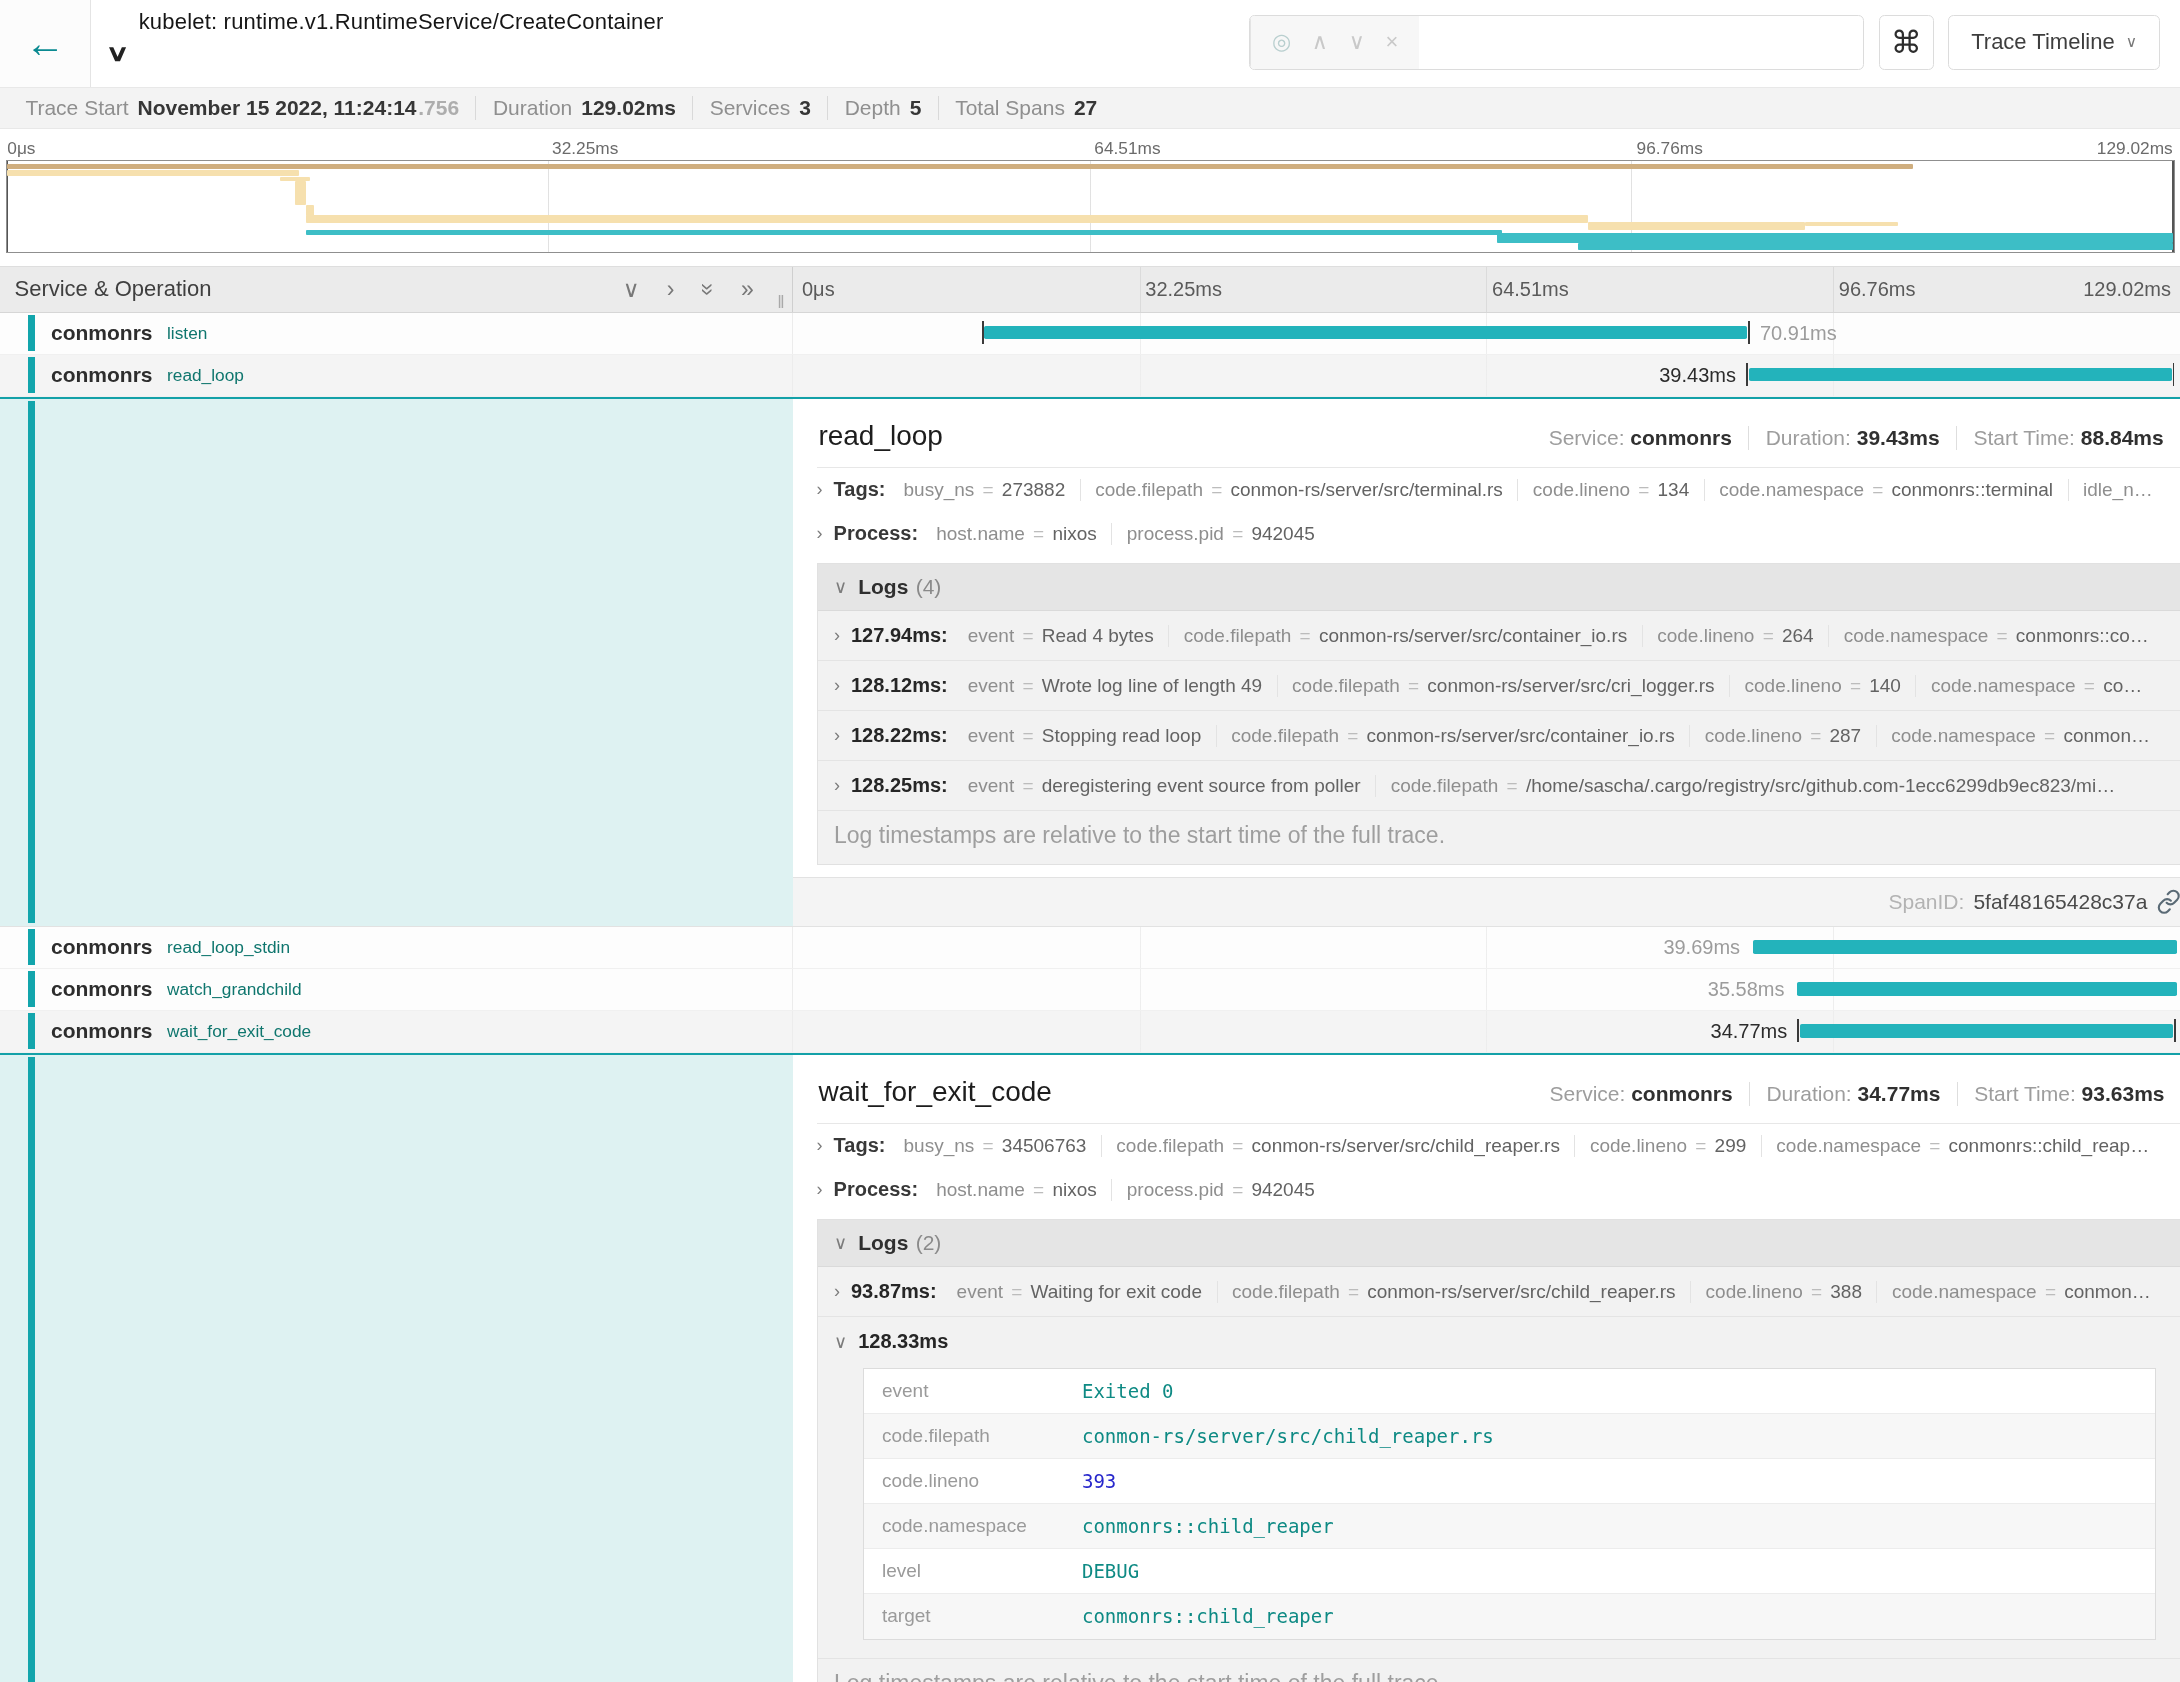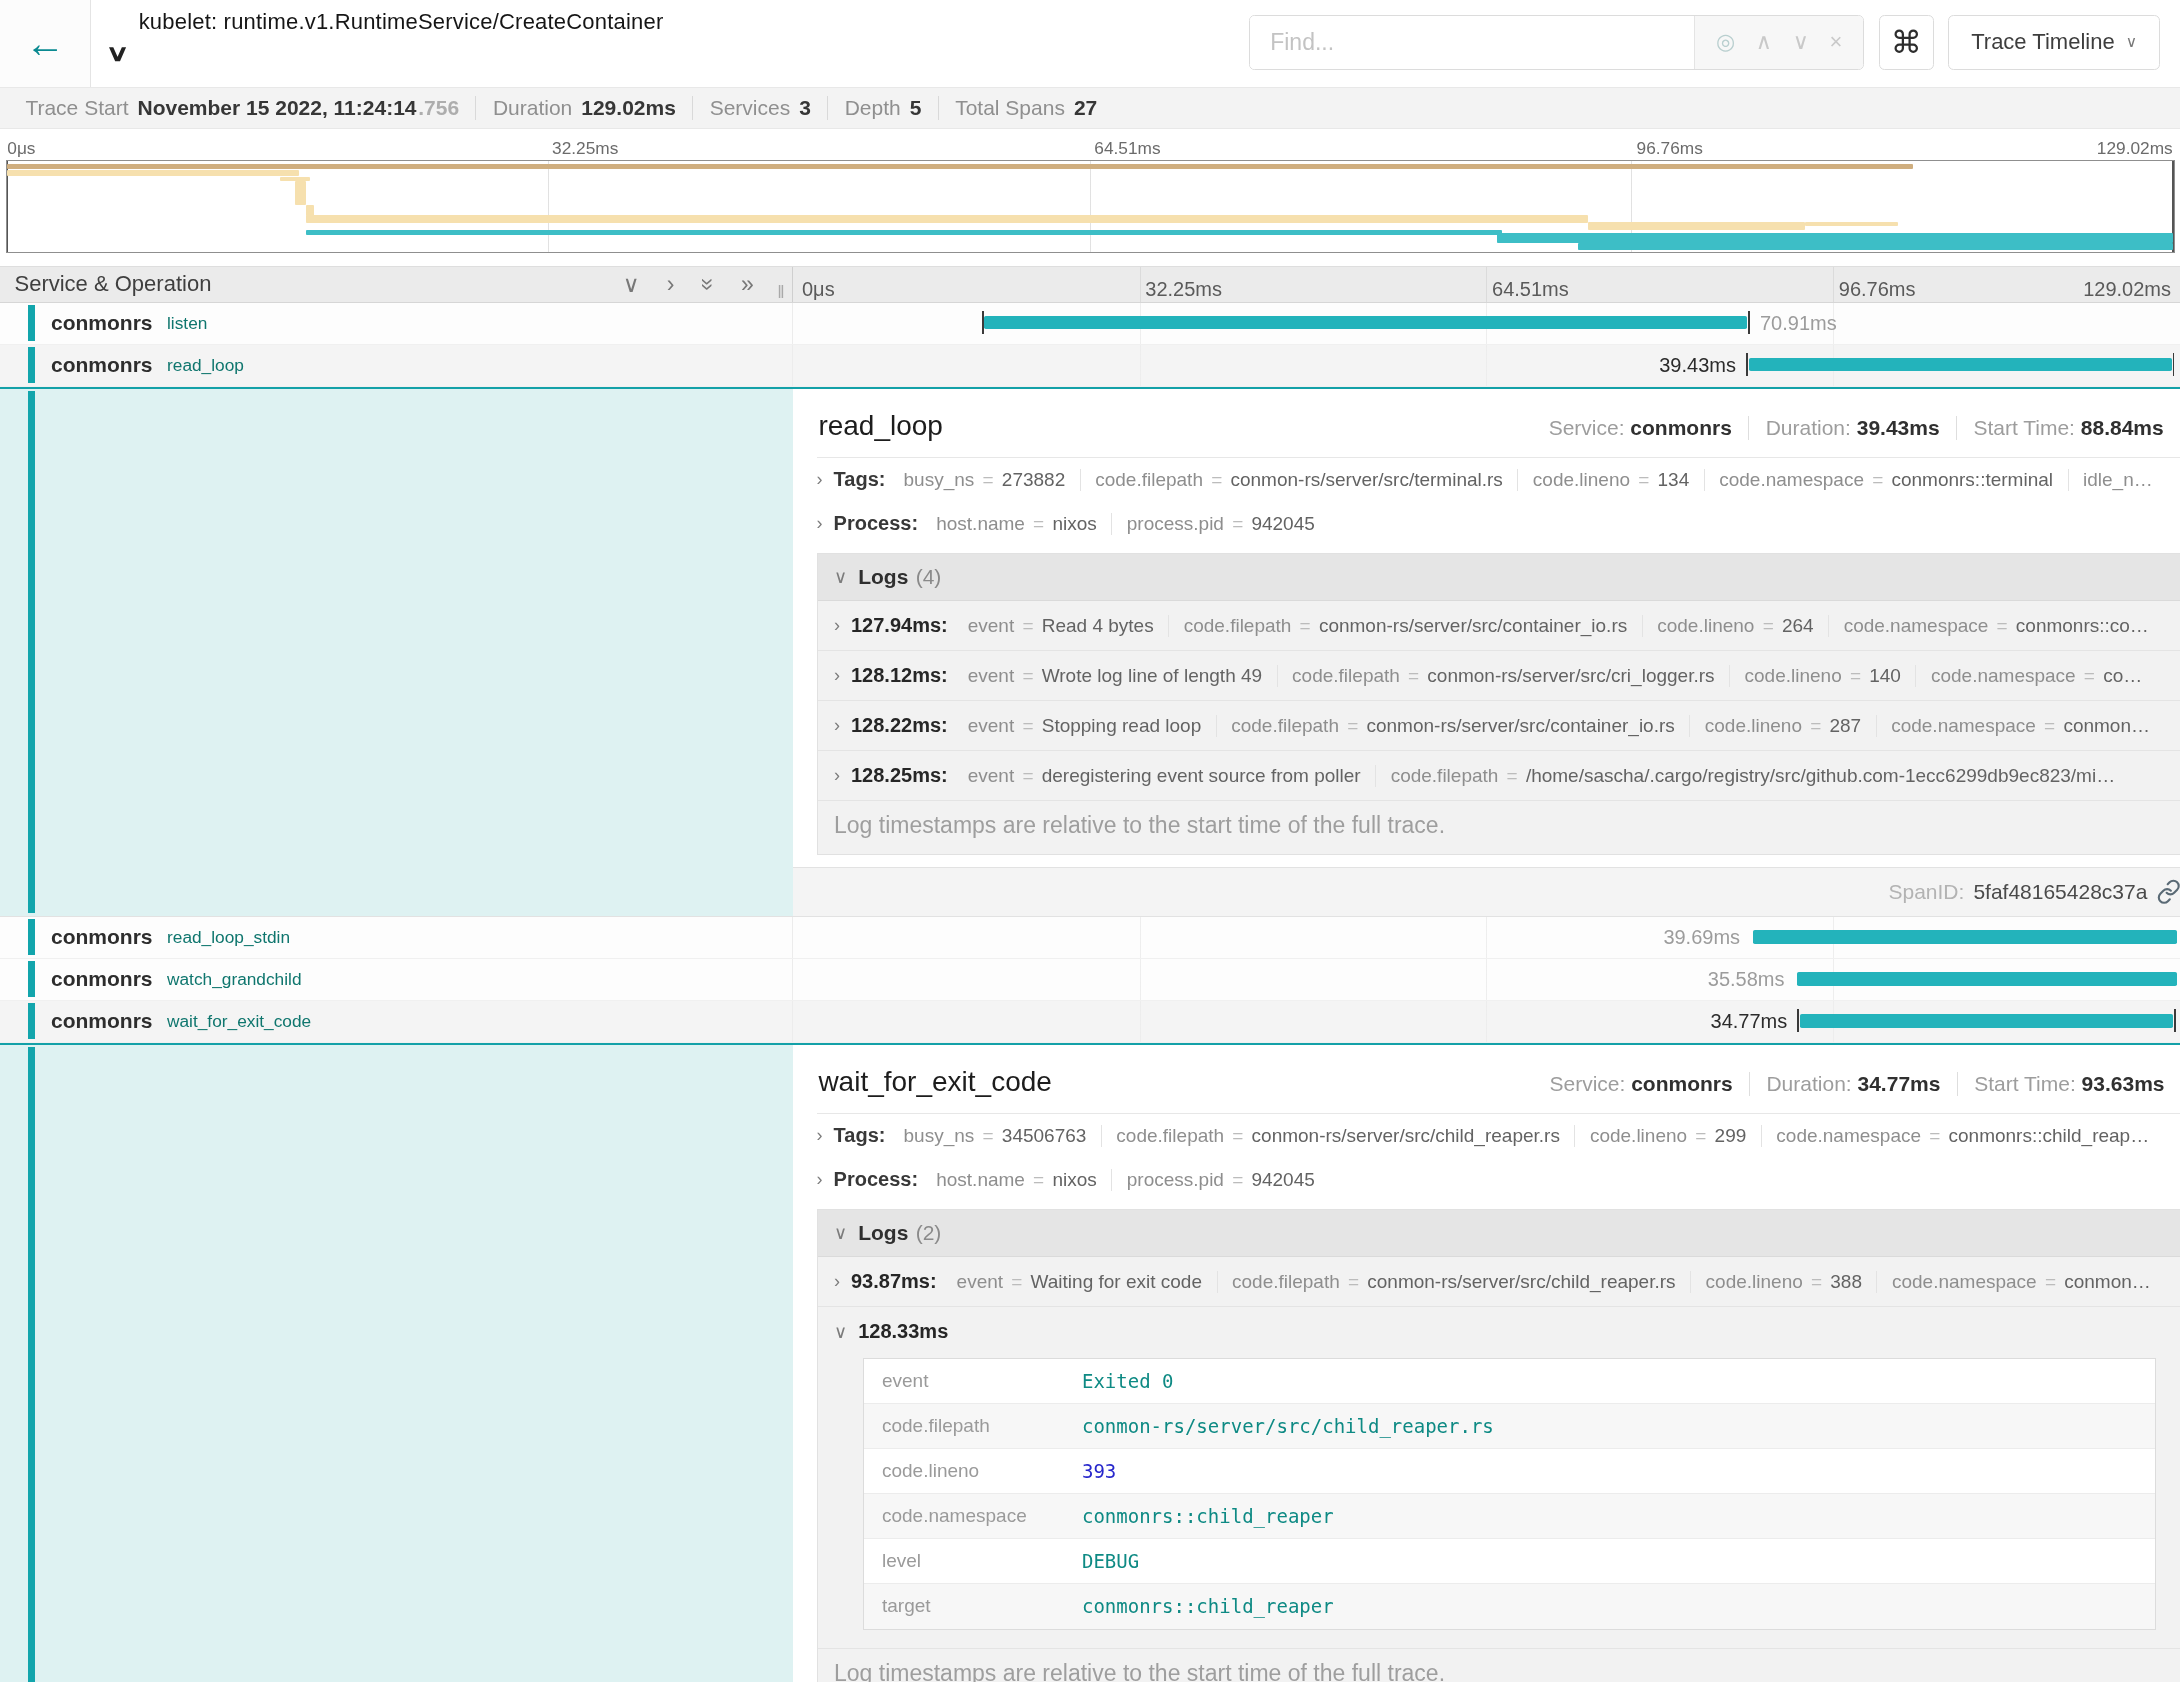--- a/index.html
+++ b/index.html
@@ -40,21 +40,21 @@
   .mm-labels { position:relative; height:25.5px; font-size:17.3px; color:#6b6b6b; }
   .mm-labels span { position:absolute; top:3.6px; }
   .mm-canvas { position:relative; height:93px; border:0.9px solid #8f8f8f; background:#fff;
     background-image:linear-gradient(#dedede,#dedede),linear-gradient(#dedede,#dedede),linear-gradient(#dedede,#dedede);
     background-size:0.9px 100%; background-repeat:no-repeat; background-position:25% 0,50% 0,75% 0; }
   .mm-handle { position:absolute; top:0; bottom:0; width:1.8px; background:#555; }
   .mm-bar { position:absolute; border-radius:0.9px; }
   .mm-gap { height:12.7px; background:#fff; }
 
   
-  .tl-header { display:flex; height:37px; background:#ebebeb; border-top:0.9px solid #dedede; border-bottom:0.9px solid #d6d6d6; }
+  .tl-header { display:flex; height:47px; background:#ebebeb; border-top:0.9px solid #dedede; border-bottom:0.9px solid #d6d6d6; }
   .col-left { width:793px; min-width:793px; }
   .tl-header .col-left { display:flex; align-items:center; padding:0 14.5px; border-right:1.8px solid #cfcfcf; position:relative; }
   .tlh-title { font-size:22px; color:#3f3f3f; }
   .tlh-icons { margin-left:auto; display:flex; gap:27px; color:#787878; font-size:23px; margin-right:23.6px; }
   .tlh-icons span { cursor:pointer; }
   .rot90 { display:inline-block; transform:rotate(90deg); }
   .resizer { position:absolute; right:7.3px; bottom:-1.8px; color:#a9a9a9; font-size:18px; cursor:col-resize; }
   .tl-header-right { flex:1; position:relative; font-size:20px; color:#5a5a5a;
     background-image:linear-gradient(#d9d9d9,#d9d9d9),linear-gradient(#d9d9d9,#d9d9d9),linear-gradient(#d9d9d9,#d9d9d9);
     background-size:0.9px 100%; background-repeat:no-repeat; background-position:25% 0,50% 0,75% 0; }
@@ -125,21 +125,20 @@
 <div class="app-header">
   <div class="back-btn">
     <span>←</span>
   </div>
   <span class="collapse-chev">∨</span>
   <div class="title-wrap">
     <div class="trace-title">kubelet: runtime.v1.RuntimeService/CreateContainer</div>
   </div>
   <div class="header-right">
     <div class="find-group">
-      <input class="find-input" placeholder="Find..." style="">
       <div class="find-suffix">
         <span class="tgt">◎</span>
         <span>∧</span>
         <span>∨</span>
         <span>×</span>
       </div>
     </div>
     <div class="kbd-btn">
       <span>⌘</span>
     </div>

